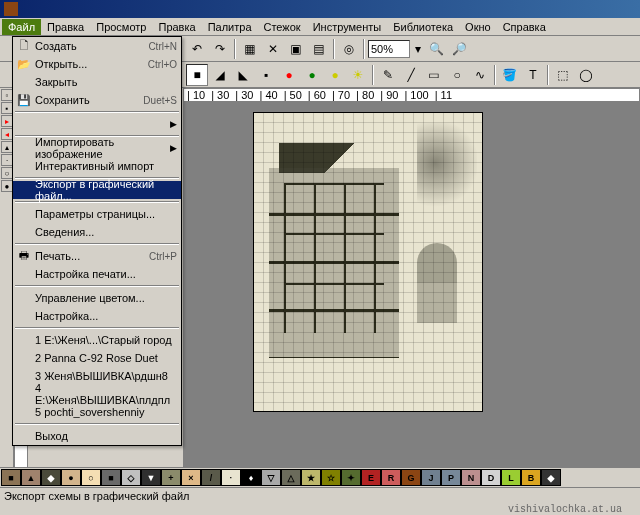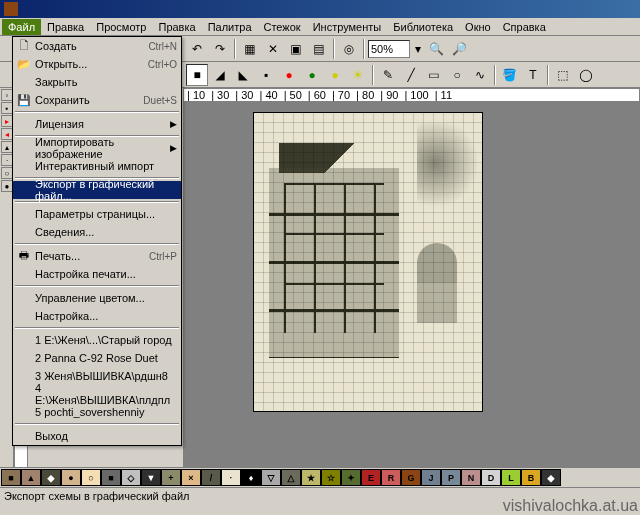--- a/index.html
+++ b/index.html
@@ -35,21 +35,21 @@
 .building-body { position: absolute; top: 25px; width: 130px; height: 190px; background: #4a4a3a; opacity: 0.3; }
 .building-lines { position: absolute; top: 25px; width: 130px; height: 190px; background-image: repeating-linear-gradient(to bottom, transparent, transparent 45px, #2a2a1a 45px, #2a2a1a 48px); }
 .windows { position: absolute; top: 40px; left: 15px; width: 100px; height: 150px; background-image: repeating-linear-gradient(to right, #2a2a1a, #2a2a1a 2px, transparent 2px, transparent 30px), repeating-linear-gradient(to bottom, #2a2a1a, #2a2a1a 2px, transparent 2px, transparent 50px); }
 .dome { position: absolute; right: 20px; top: 130px; width: 50px; height: 80px; }
 .dome-top { width: 40px; height: 40px; border-radius: 50% 50% 0 0; background: rgba(60,60,45,0.4); margin: 0 auto; }
 .dome-body { width: 40px; height: 40px; background: rgba(60,60,45,0.3); margin: 0 auto; }
 .tree { position: absolute; right: 5px; top: 10px; width: 60px; height: 100px; background: radial-gradient(circle at 30% 40%, rgba(40,40,30,0.5), transparent 60%); }
 .palette-bar { position: absolute; left: 0; bottom: 28px; right: 0; height: 20px; background: #d4d0c8; border-top: 1px solid #808080; display: flex; align-items: center; padding: 1px; gap: 0; }
 .pal-cell { width: 20px; height: 17px; border: 1px solid #000; display: flex; align-items: center; justify-content: center; font-size: 9px; font-weight: bold; }
 .statusbar { position: absolute; left: 0; bottom: 12px; right: 0; height: 16px; background: #d4d0c8; border-top: 1px solid #808080; display: flex; align-items: center; padding: 0 4px; font-size: 10px; }
-.watermark { position: absolute; right: 2px; bottom: 0; font-size: 16px; color: #666; }
+.watermark { position: absolute; right: 18px; bottom: 0; font-size: 10px; color: #666; font-family: Liberation Mono, monospace; }
 </style>
 </head>
 <body>
 
 <div class="titlebar">
   <div class="titlebar-icon"></div>
 </div>
 
 <div class="menubar">
   <div class="menu-item active">Файл</div>
@@ -120,21 +120,20 @@
   <div class="menu-row">
       <span class="label">Закрыть</span>
     </div>
   <div class="menu-row">
       <span class="icon">💾</span>
       <span class="label">Сохранить</span>
       <span class="shortcut">Duet+S</span>
     </div>
   <div class="menu-sep"></div>
   <div class="menu-row">
-      <span class="label">Лицензия</span>
       <span class="arrow">▶</span>
     </div>
   <div class="menu-sep"></div>
   <div class="menu-row">
       <span class="label">Импортировать изображение</span>
       <span class="arrow">▶</span>
     </div>
   <div class="menu-row">
       <span class="label">Интерактивный импорт</span>
     </div>

